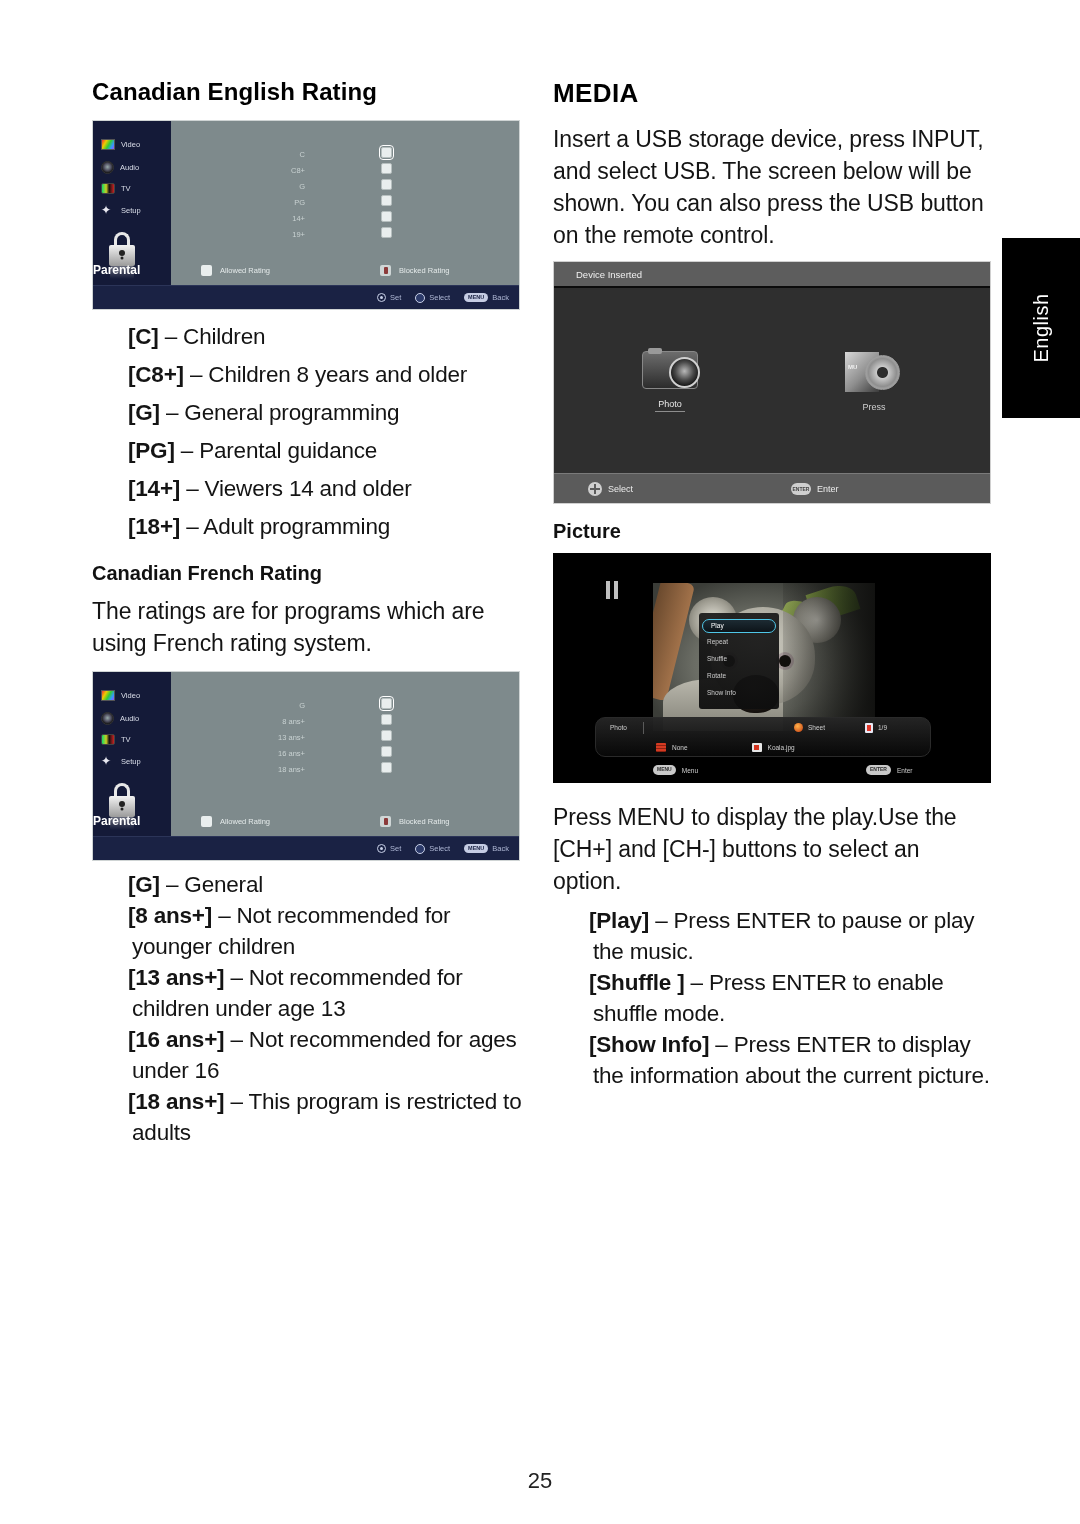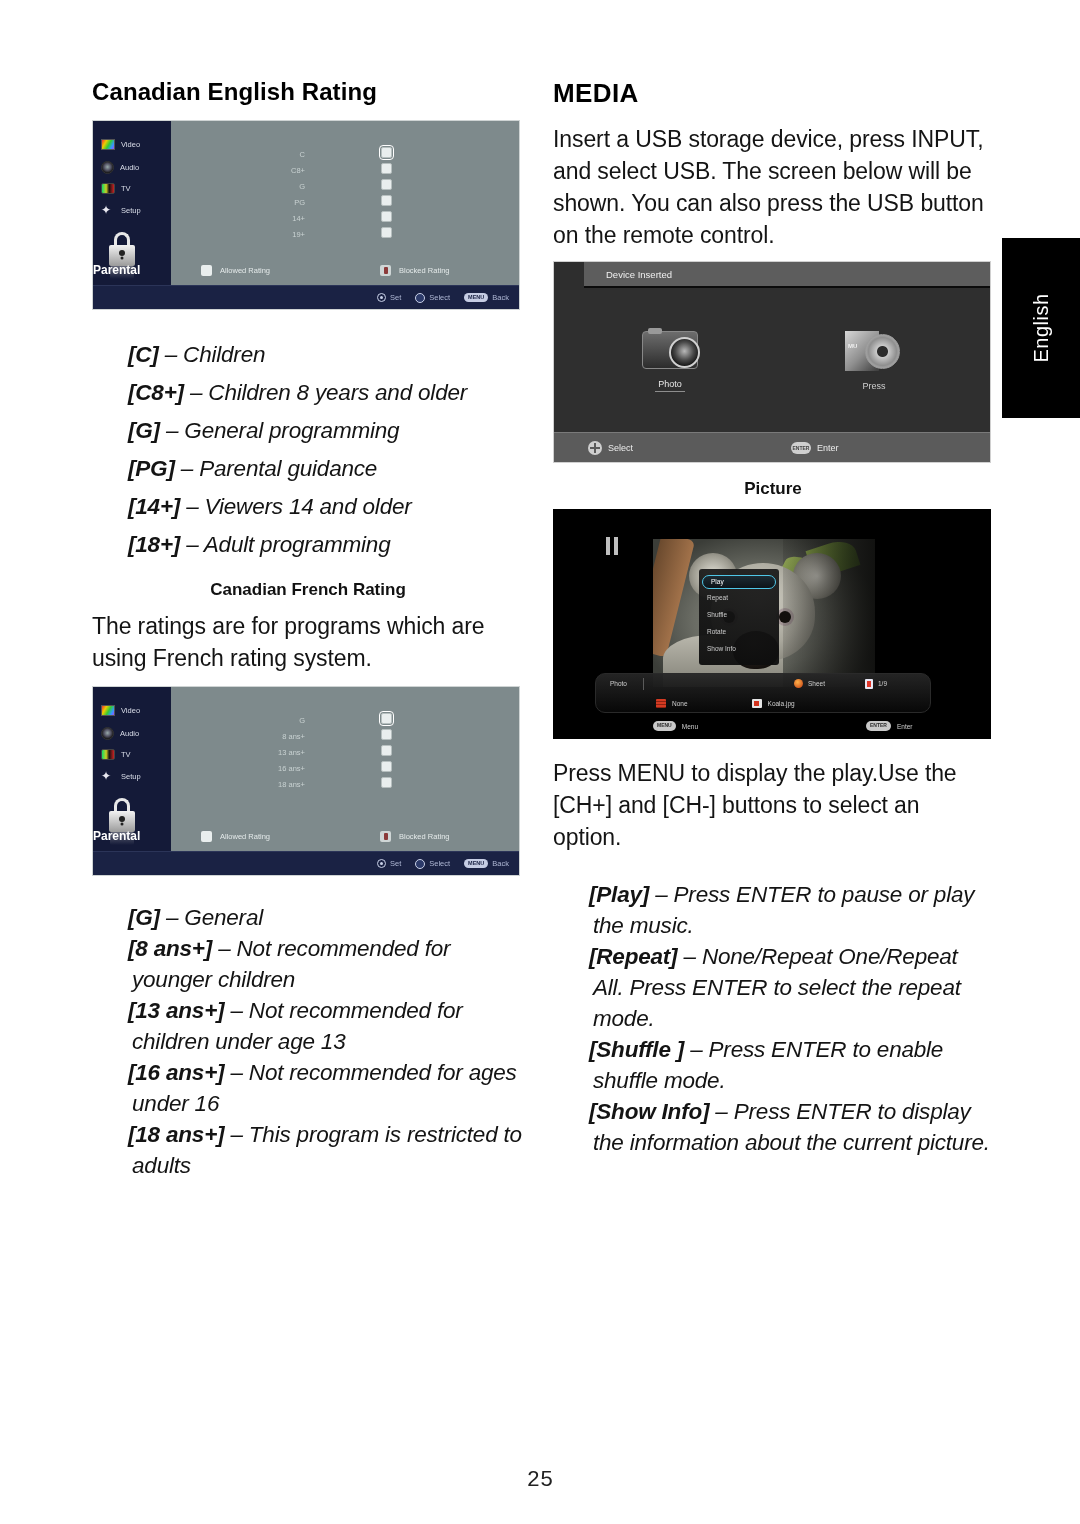--- a/index.html
+++ b/index.html
@@ -15,26 +15,26 @@
   
   .col-left  { position: absolute; left: 92px;  top: 78px; width: 432px; }
   .col-right { position: absolute; left: 553px; top: 78px; width: 440px; }
 
   
   h2.sect {
     font-size: 24px; font-weight: bold; letter-spacing: .1px;
     color: #000; margin-bottom: 14px;
   }
   h2.media { font-size: 26px; font-weight: bold; letter-spacing: .4px; }
-  h3.sub { font-size: 17px; font-weight: bold; margin: 16px 0 10px 0; text-align: center; }
+  h3.sub { font-size: 20px; font-weight: bold; margin: 16px 0 10px 0; }
   p.body {
     font-size: 23px; line-height: 32px; color: #141414;
     letter-spacing: -.1px;
   }
-  ul.deflist { list-style: none; margin-top: 26px; font-style: italic; }
+  ul.deflist { list-style: none; margin-top: 8px; }
   ul.deflist li {
     font-size: 22.5px; line-height: 38px; padding-left: 40px;
     text-indent: -4px; color: #141414; letter-spacing: -.2px;
   }
   ul.deflist li b { font-weight: bold; }
   ul.deflist.tight li { line-height: 31px; margin-bottom: 0px; }
 
   
   .lang-tab {
     position: absolute; right: 0; top: 238px;
@@ -43,21 +43,21 @@
   .lang-tab span {
     position: absolute; left: 50%; top: 50%;
     transform: translate(-50%,-50%) rotate(-90deg);
     color: #fff; font-size: 20px; white-space: nowrap;
     letter-spacing: .5px;
   }
 
   
   .pageno {
     position: absolute; left: 0; right: 0; top: 1468px;
-    text-align: center; font-size: 22px; color: #222; font-family: Liberation Mono, monospace;
+    text-align: center; font-size: 22px; color: #222;
   }
 
   
   .osd {
     position: relative; width: 428px; height: 190px;
     background: #7e8a8c; margin: 12px 0 0 0;
     border: 1px solid #cfd4d4;
     font-size: 7.5px; color: #dfe6e6; overflow: hidden;
   }
   .osd .side {
@@ -158,22 +158,22 @@
     width: 10px; height: 10px; border-radius: 50%;
     border: 1.5px solid #c9d1e8; position: relative; background: #2c3a6a;
   }
   .btn-menu {
     padding: 0 4px; height: 9px; line-height: 8px; border-radius: 5px;
     background: #c6cde4; color: #1a2244; font-size: 5.5px; font-weight: bold;
   }
 
   
   .dev {
-    position: relative; width: 438px; height: 202px; background: #2e2e2e;
-    border: 1px solid #d0d0d0; overflow: hidden; margin-top: 10px; padding-left: 30px;
+    position: relative; width: 438px; height: 243px; background: #2e2e2e;
+    border: 1px solid #d0d0d0; overflow: hidden; margin-top: 10px;
   }
   .dev .title {
     height: 26px; background: #5d5d5d; color: #f0f0f0;
     font-size: 9.5px; display: flex; align-items: center; padding-left: 22px;
     border-bottom: 2px solid #0b0b0b;
   }
   .dev .stage {
     position: absolute; left: 0; right: 0; top: 28px; bottom: 30px;
     background: #2f2f2f; display: flex; align-items: center;
     justify-content: center; gap: 108px;
@@ -690,25 +690,20 @@
 
     <p class="body" style="margin-top:18px;">Press MENU to display the play.Use the [CH+] and [CH-] buttons to select an option.</p>
 
     <ul class="deflist tight">
       <li>
         <b>[Play]</b>
         <span>–</span>
         <span>Press ENTER to pause or play the music.</span>
       </li>
       <li>
-        <b>[Repeat]</b>
-        <span>–</span>
-        <span>None/Repeat One/Repeat All. Press ENTER to select the repeat mode.</span>
-      </li>
-      <li>
         <b>[Shuffle ]</b>
         <span>–</span>
         <span>Press ENTER to enable shuffle mode.</span>
       </li>
       <li>
         <b>[Show Info]</b>
         <span>–</span>
         <span>Press ENTER to display the information about the current picture.</span>
       </li>
     </ul>

